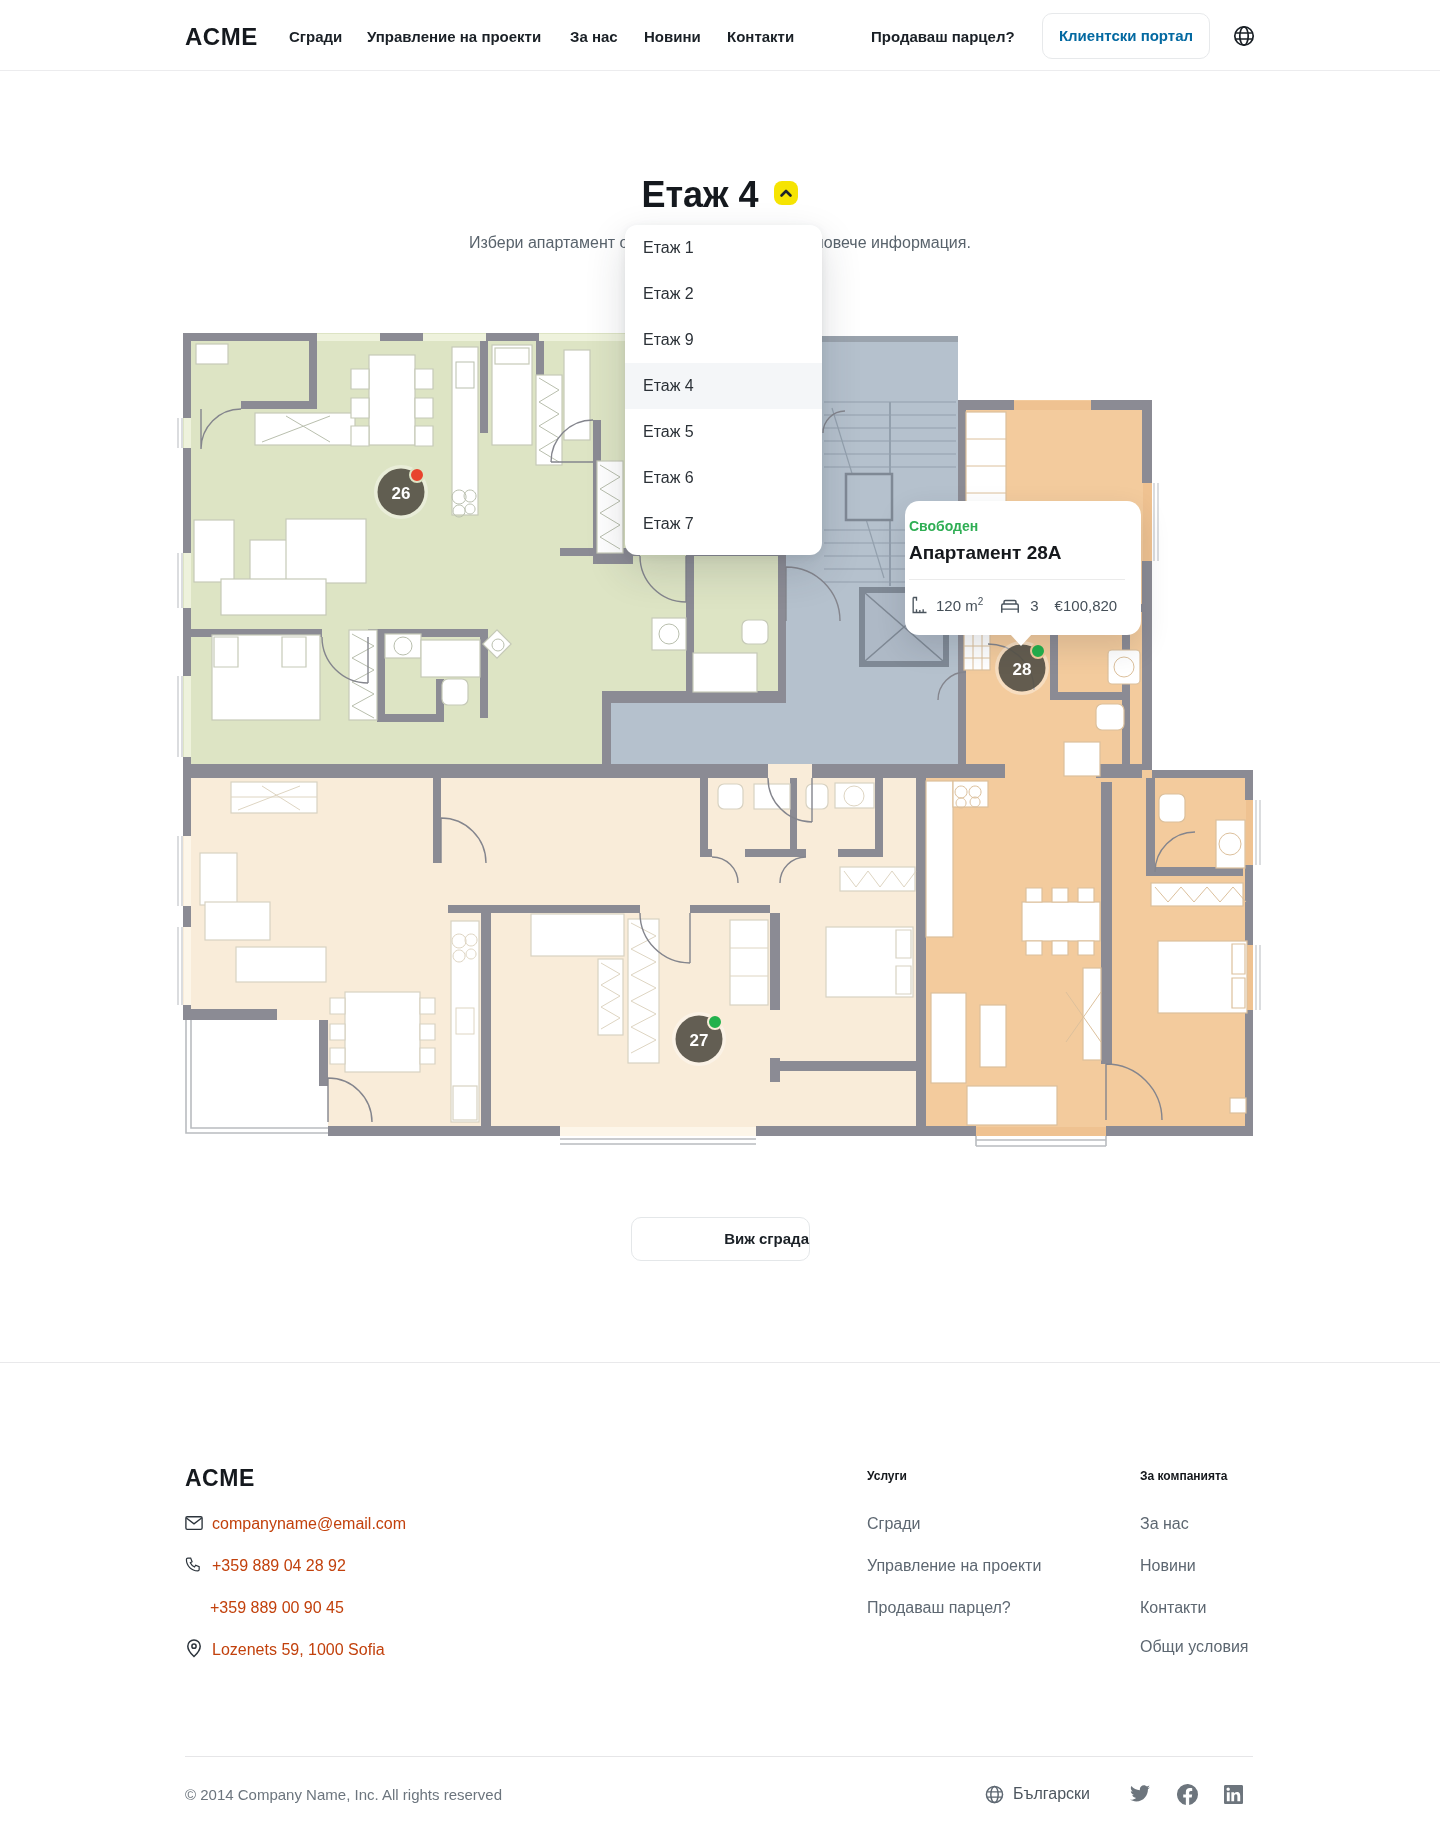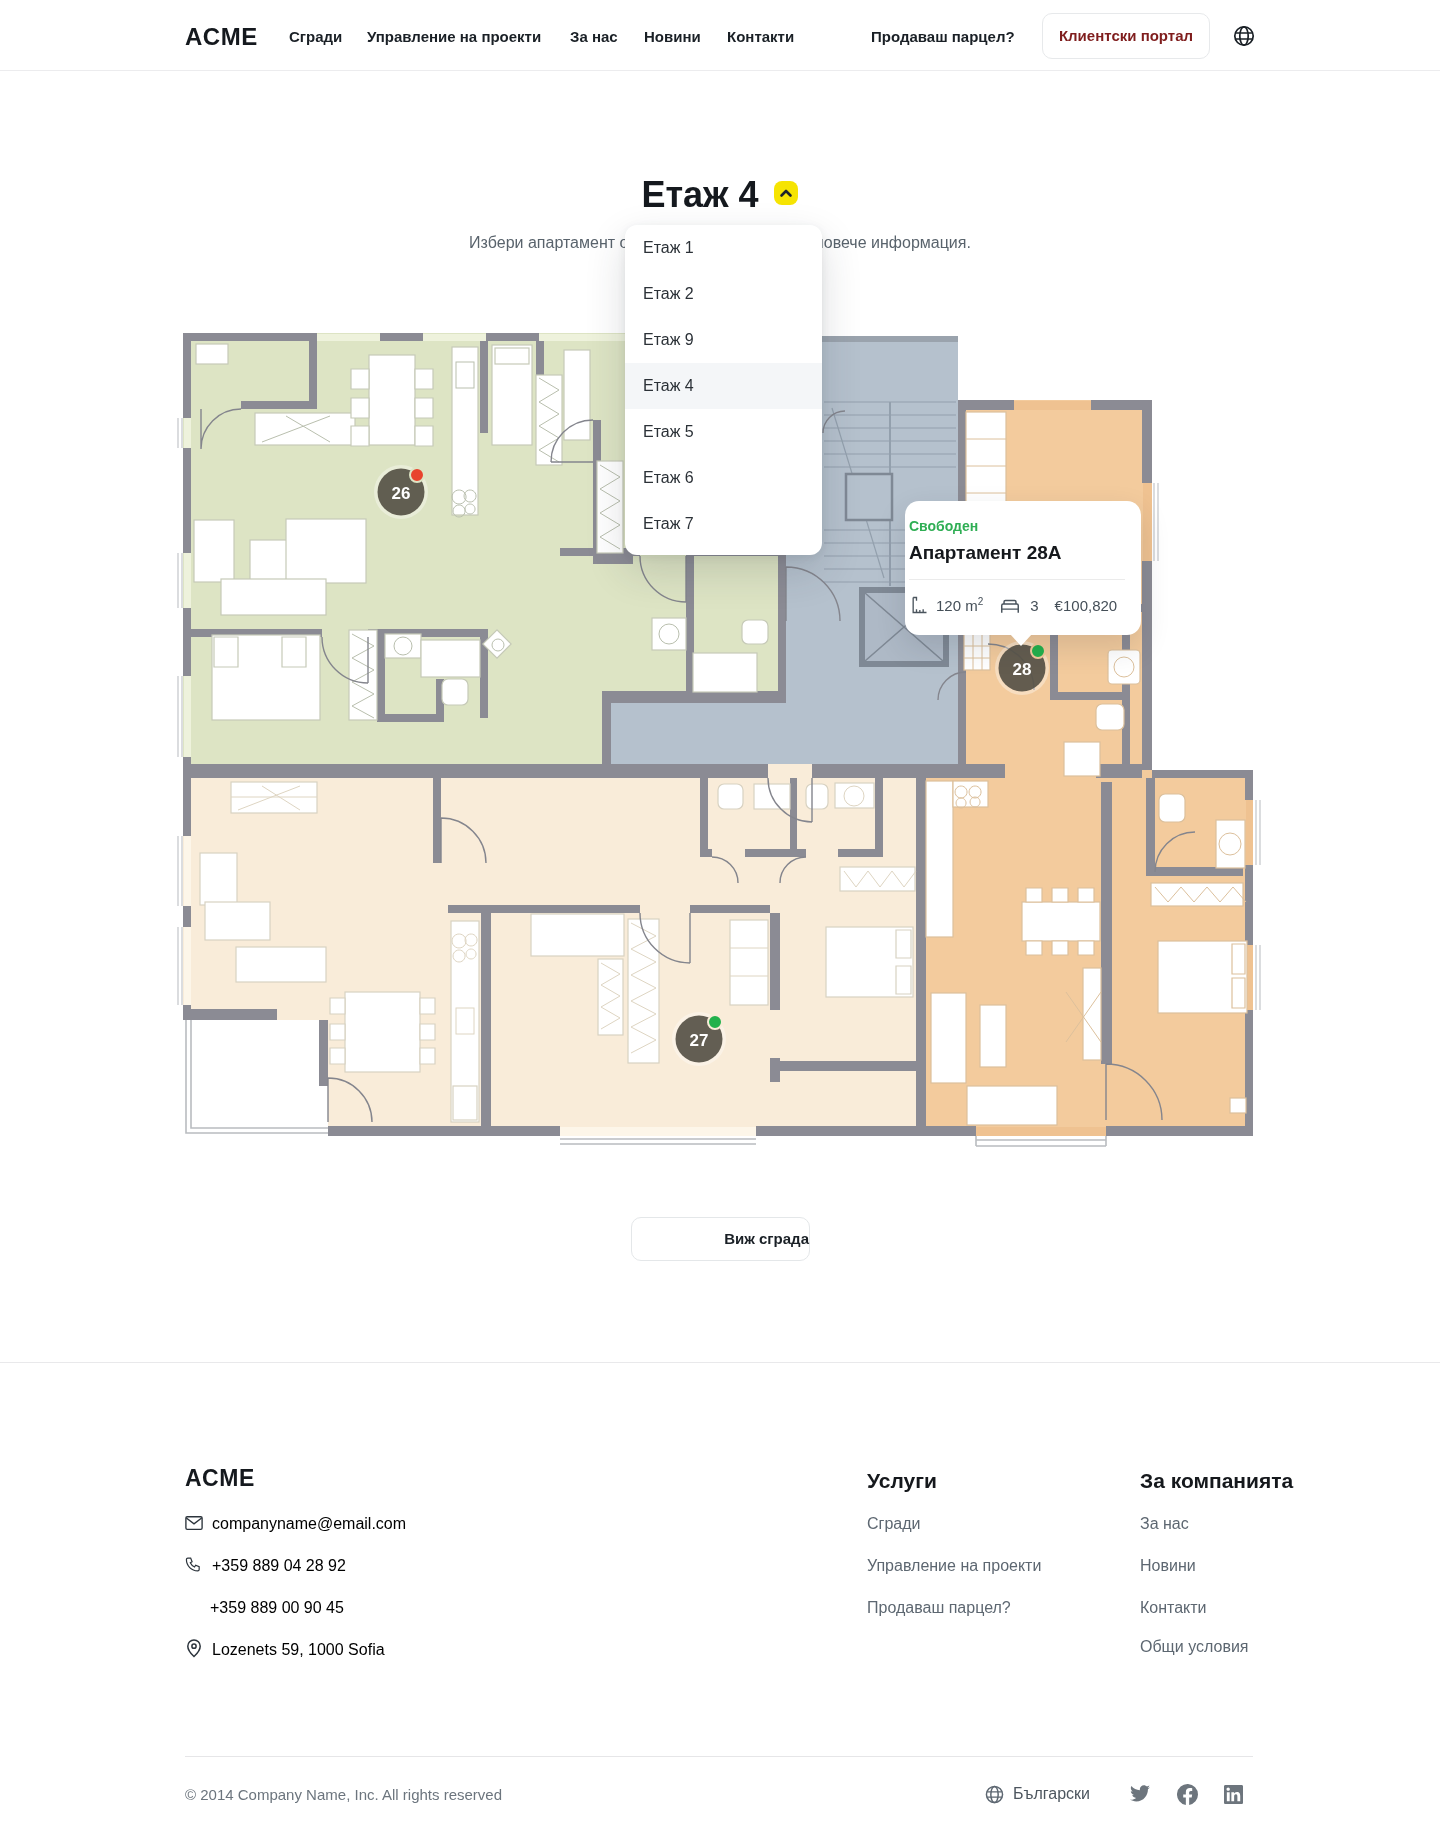--- a/index.html
+++ b/index.html
@@ -3,43 +3,43 @@
 <meta charset="utf-8">
 <title>Етаж 4</title>
 <style>
   * { margin:0; padding:0; box-sizing:border-box; }
   html,body { width:1440px; height:1830px; background:#fff; font-family:"Liberation Sans", sans-serif; position:relative; overflow:hidden; }
   .abs { position:absolute; }
   
   .header { position:absolute; left:0; top:0; width:1440px; height:71px; background:#fff; border-bottom:1px solid #ececee; }
   .logo { position:absolute; left:185px; top:23px; font-size:24px; font-weight:800; color:#15191e; letter-spacing:.5px; }
   .nav a { position:absolute; top:28px; font-size:15px; font-weight:700; color:#1a2026; text-decoration:none; white-space:nowrap; }
-  .btn-portal { position:absolute; left:1042px; top:13px; width:168px; height:46px; border:1px solid #e7e9eb; border-radius:10px; background:#fff; text-align:center; line-height:44px; font-size:15px; font-weight:700; color:#7f1d1d; }
+  .btn-portal { position:absolute; left:1042px; top:13px; width:168px; height:46px; border:1px solid #e7e9eb; border-radius:10px; background:#fff; text-align:center; line-height:44px; font-size:15px; font-weight:700; color:#0369a1; }
   
   .floor-title { position:absolute; left:-20px; top:174px; width:1440px; text-align:center; font-size:36px; font-weight:800; color:#15191e; }
   .chev-btn { position:absolute; left:774px; top:181px; width:24px; height:24px; background:#f6e402; border-radius:8px; }
   .subtitle { position:absolute; left:0; top:234px; width:1440px; text-align:center; font-size:16px; color:#59636c; }
   
   .dropdown { position:absolute; left:625px; top:225px; width:197px; height:330px; background:#fff; border-radius:12px; box-shadow:0 16px 40px rgba(35,45,55,.16), 0 2px 8px rgba(35,45,55,.08); z-index:30; overflow:hidden; }
   .dropdown .it { height:46px; line-height:46px; padding-left:18px; font-size:16px; color:#2b3137; }
   .dropdown .it.sel { background:#f4f6f8; }
   
   .card { position:absolute; left:905px; top:501px; width:236px; height:134px; background:#fff; border-radius:14px; box-shadow:0 12px 30px rgba(35,45,55,.14); z-index:20; padding:17px 16px 0 4px; }
   .card .status { font-size:14px; font-weight:700; color:#2fae54; }
   .card .name { font-size:19px; font-weight:800; color:#15181c; margin-top:8px; }
   .card .sep { border-top:1px solid #ebebeb; margin-top:15px; }
   .card .stats { margin-top:14px; font-size:15px; color:#454f58; display:flex; align-items:center; white-space:nowrap; }
   .card .ptr { position:absolute; left:105px; top:133px; width:0; height:0; border-left:11px solid transparent; border-right:11px solid transparent; border-top:12px solid #fff; }
   
   .btn-bld { position:absolute; left:631px; top:1217px; width:179px; height:44px; border:1px solid #e4e7e9; border-radius:10px; background:#fff; text-align:right; line-height:42px; font-size:15px; font-weight:700; color:#1a2026; }
   
   .f-divider { position:absolute; left:0; top:1362px; width:1440px; border-top:1px solid #e9e9eb; }
   .f-logo { position:absolute; left:185px; top:1465px; font-size:23px; font-weight:800; color:#15191e; letter-spacing:.5px; }
-  .f-row { position:absolute; font-size:16px; color:#000000; }
-  .f-head { position:absolute; font-size:21px; font-weight:700; color:#15181c; }
+  .f-row { position:absolute; font-size:16px; color:#c2410c; }
+  .f-head { position:absolute; font-size:12px; font-weight:700; color:#15181c; }
   .f-link { position:absolute; font-size:16px; color:#5d6771; }
   .f-bot-line { position:absolute; left:185px; top:1756px; width:1068px; border-top:1px solid #e6e6e8; }
   .f-copy { position:absolute; left:185px; top:1786px; font-size:15px; color:#6c757e; }
   .f-lang { position:absolute; left:1013px; top:1785px; font-size:16px; color:#4d565f; }
   svg text { font-family:"Liberation Sans", sans-serif; }
 </style>
 </head>
 <body>
 
 <div class="header"></div>

